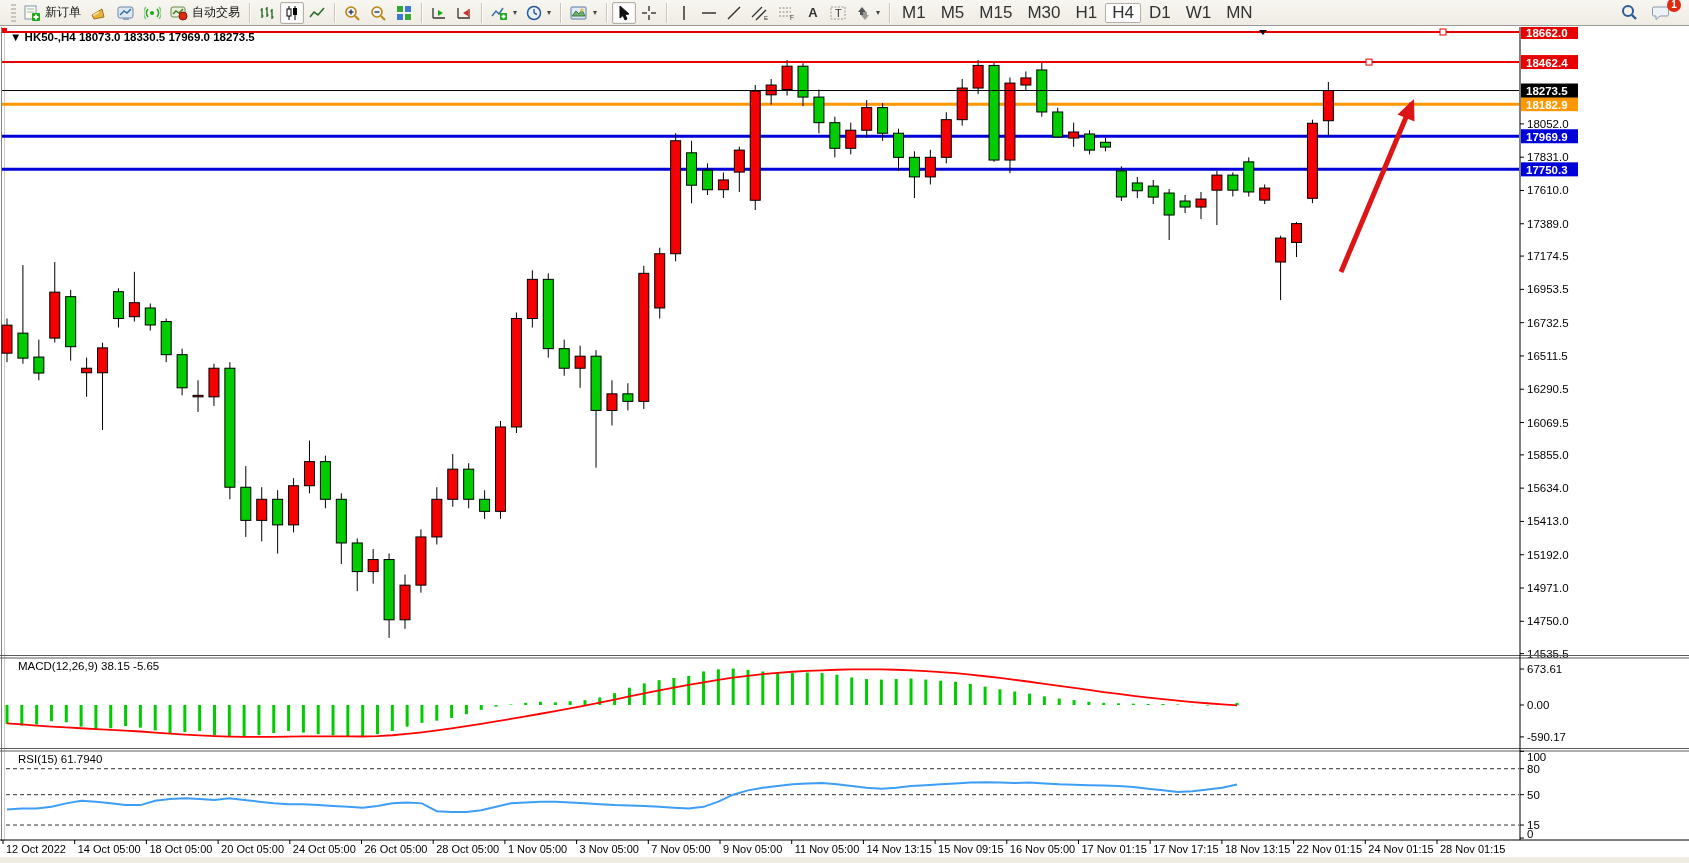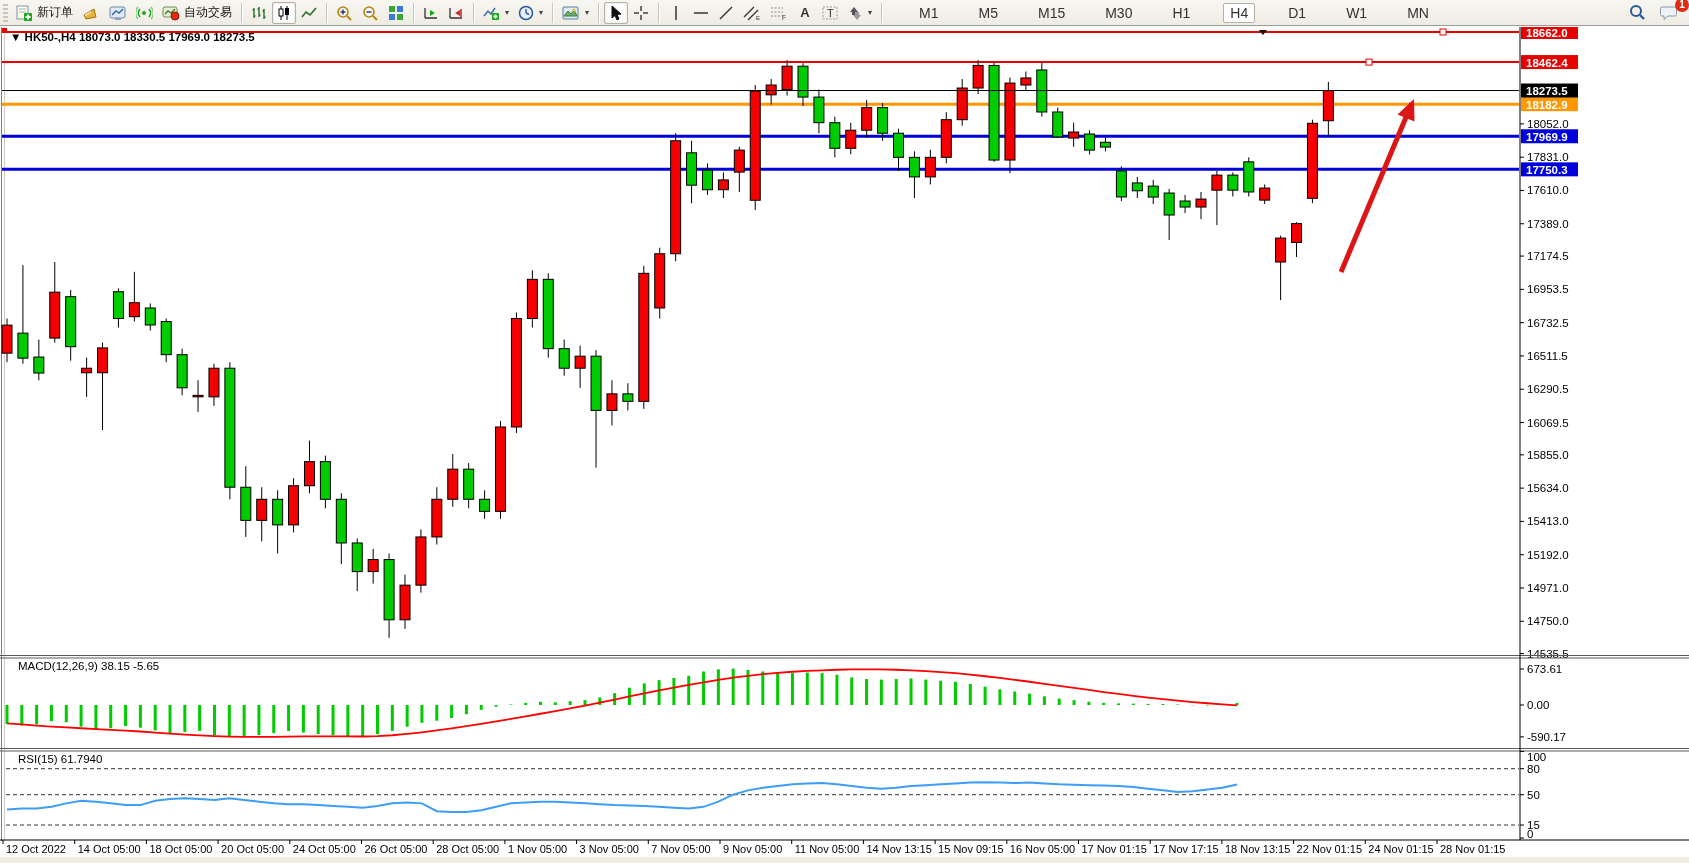--- a/index.html
+++ b/index.html
@@ -3,33 +3,33 @@
 <meta charset="utf-8">
 <style>
   html,body{margin:0;padding:0;background:#d8d4cc;}
   *{box-sizing:border-box;}
   #app{position:relative;width:1689px;height:863px;background:#ffffff;
        font-family:"Liberation Sans",sans-serif;overflow:hidden;}
   
   #toolbar{position:absolute;left:0;top:0;width:1689px;height:26px;
            background:linear-gradient(#f8f6f1,#efece4);
            border-bottom:1px solid #9b9b9b;display:flex;align-items:center;
-           padding:0 0;gap:1px;}
+           padding:0 8px;gap:1px;}
   .grip{width:5px;height:18px;margin:0 3px;
         background:repeating-linear-gradient(to bottom,#c9c5bb 0 2px,transparent 2px 4px);}
   .sep{width:1px;height:20px;background:#c9c5bb;margin:0 4px;box-shadow:1px 0 0 #ffffff;}
   .tb-btn{height:22px;min-width:24px;display:flex;align-items:center;justify-content:center;
           padding:0 3px;border:1px solid transparent;border-radius:2px;color:#222;
           font-size:12px;gap:4px;cursor:default;}
   .tb-btn.active{background:#fdfdfd;border:1px solid #b4b0a6;box-shadow:inset 0 0 2px #d9d5cb;}
   .tb-btn .lbl{font-size:12px;color:#111;white-space:nowrap;}
   .tb-btn svg{display:block;}
   .dd{font-size:8px;color:#444;margin-left:1px;}
-  .tf-btn{height:20px;padding:0 6px;font-size:14px;color:#333;display:flex;align-items:center;
-          border:1px solid transparent;border-radius:2px;margin-left:25px;}
+  .tf-btn{height:20px;padding:0 6px;font-size:17px;color:#333;display:flex;align-items:center;
+          border:1px solid transparent;border-radius:2px;}
   .tf-btn.active{background:#fdfdfd;border:1px solid #b4b0a6;}
   #tb-right{margin-left:auto;display:flex;align-items:center;gap:6px;padding-right:6px;}
   .badge{position:absolute;top:-5px;right:-7px;background:#e02b10;color:#fff;font-size:10px;
          font-weight:bold;border-radius:8px;min-width:14px;height:14px;line-height:14px;
          text-align:center;padding:0 2px;}
   
   #chart-wrap{position:absolute;left:0;top:27px;width:1689px;height:836px;background:#fff;}
   #chart-svg{position:absolute;left:0;top:0;}
   text{font-family:"Liberation Sans",sans-serif;}
 </style>

